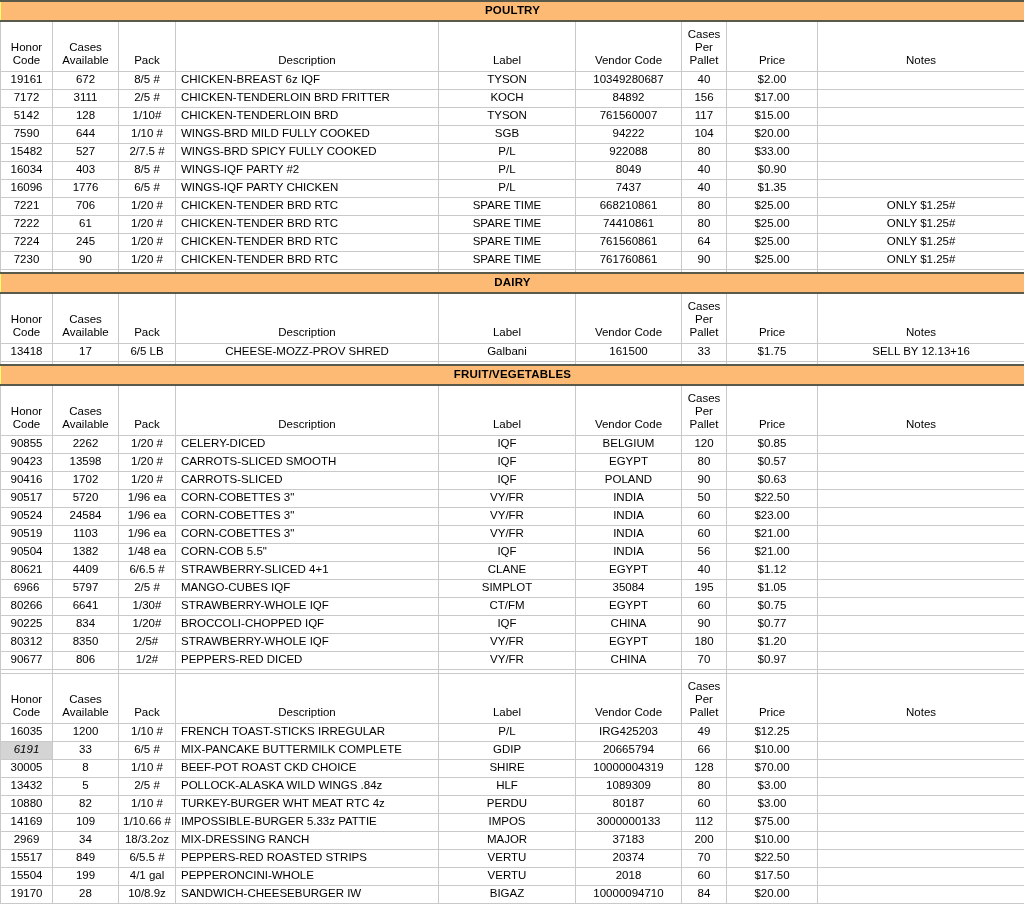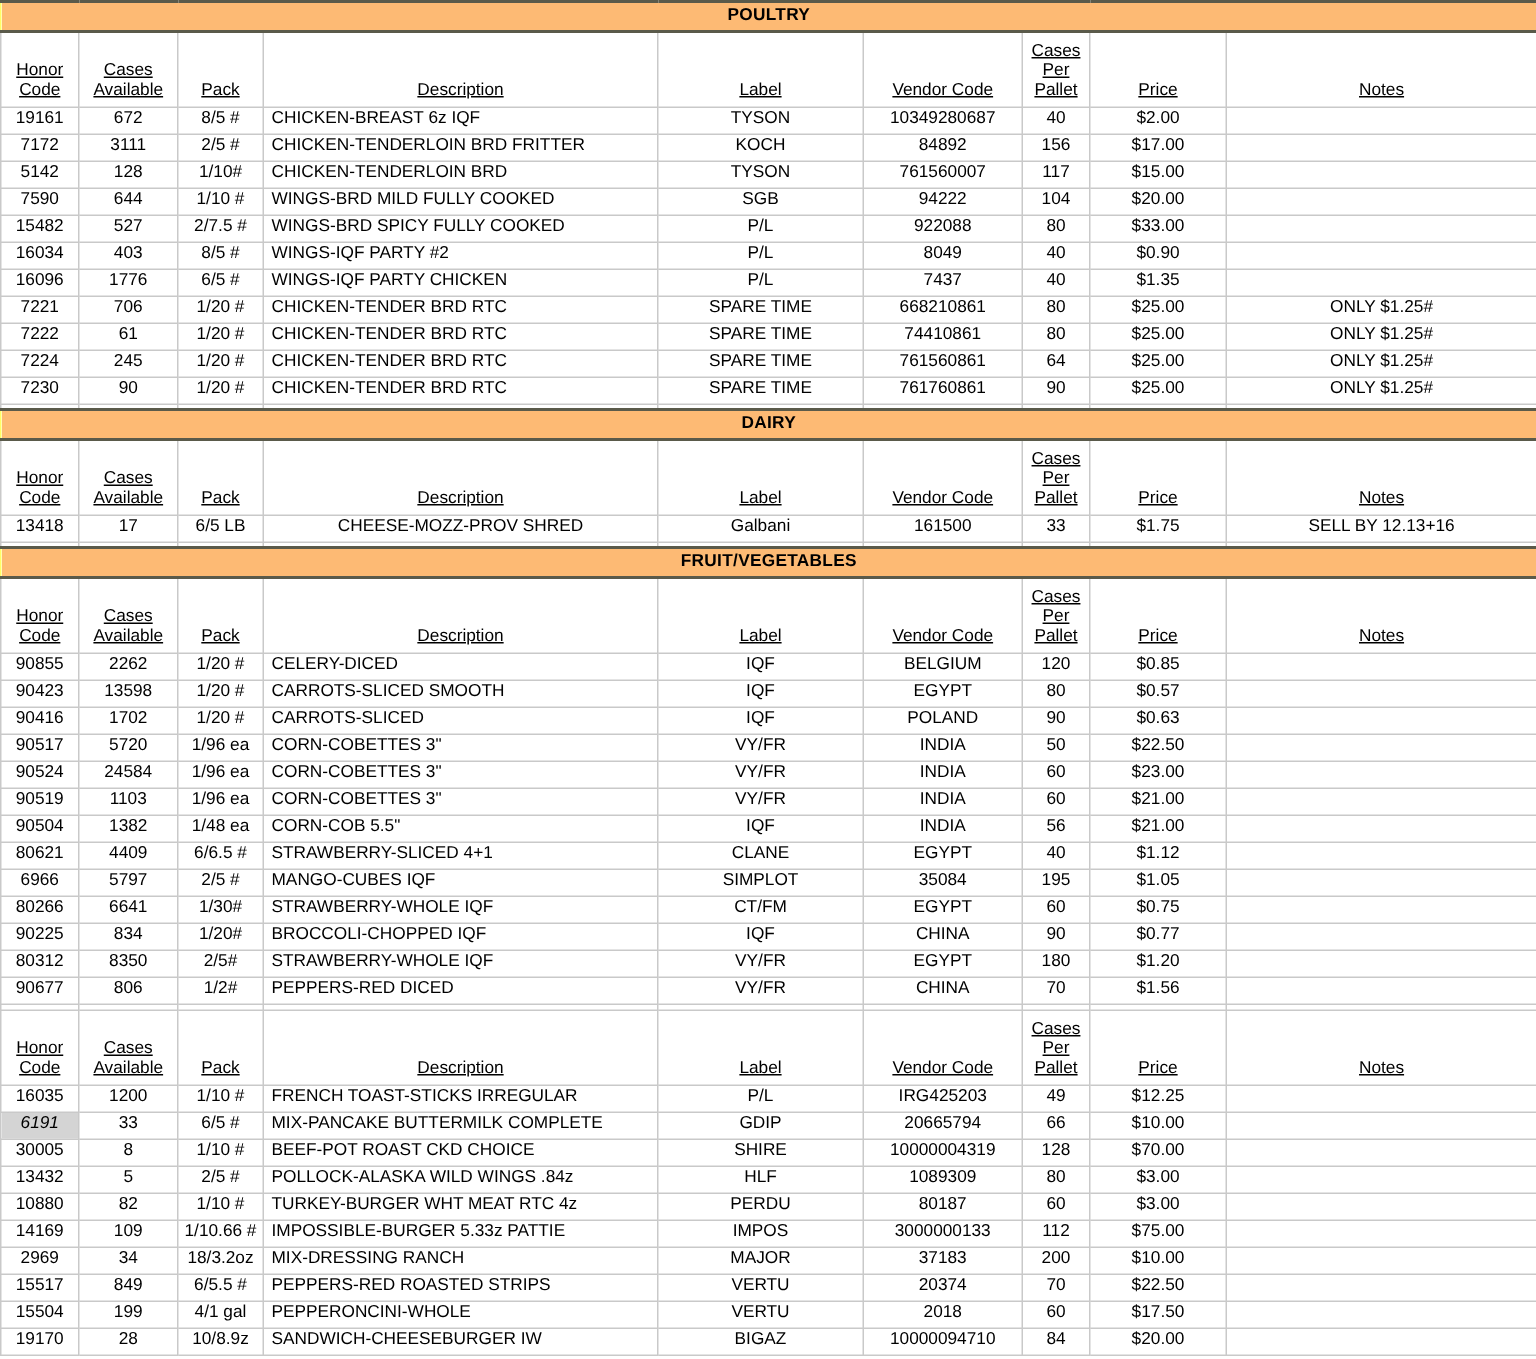--- a/index.html
+++ b/index.html
@@ -59,21 +59,21 @@
     height: 4px;
     padding: 0;
   }
   tr.head-row td {
     text-align: center;
     height: 50px;
     vertical-align: bottom;
     padding-bottom: 3px;
     font-size: 11.5px;
   }
-  tr.head-row td.multiline { white-space: normal; text-decoration: underline; }
+  tr.head-row td.multiline { white-space: normal; }
   tr.data-row td {
     height: 18px;
     text-align: center;
     vertical-align: middle;
     font-size: 11.5px;
   }
   tr.data-row td.desc-left { text-align: left; padding-left: 5px; }
   tr.data-row td.desc-center { text-align: center; }
   td.selected-cell {
     background: #d4d4d4;
@@ -495,21 +495,21 @@
           <td></td>
         </tr>
         <tr class="data-row">
           <td>90677</td>
           <td>806</td>
           <td>1/2#</td>
           <td class="desc-left">PEPPERS-RED DICED</td>
           <td>VY/FR</td>
           <td>CHINA</td>
           <td>70</td>
-          <td>$1.56</td>
+          <td>$0.97</td>
           <td></td>
         </tr>
         <tr class="spacer-row">
           <td></td>
           <td></td>
           <td></td>
           <td></td>
           <td></td>
           <td></td>
           <td></td>

